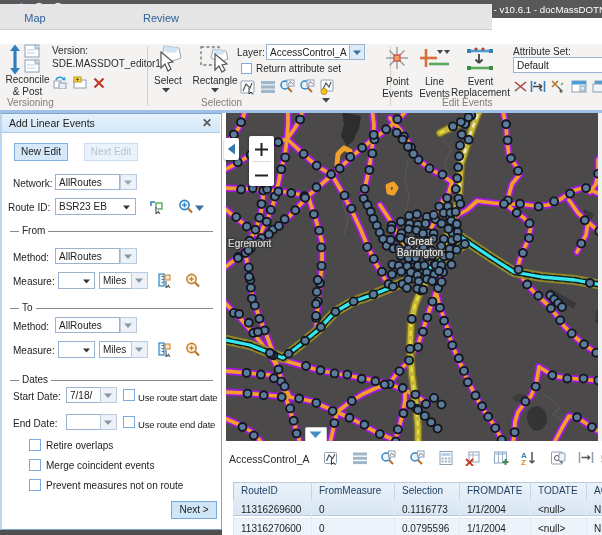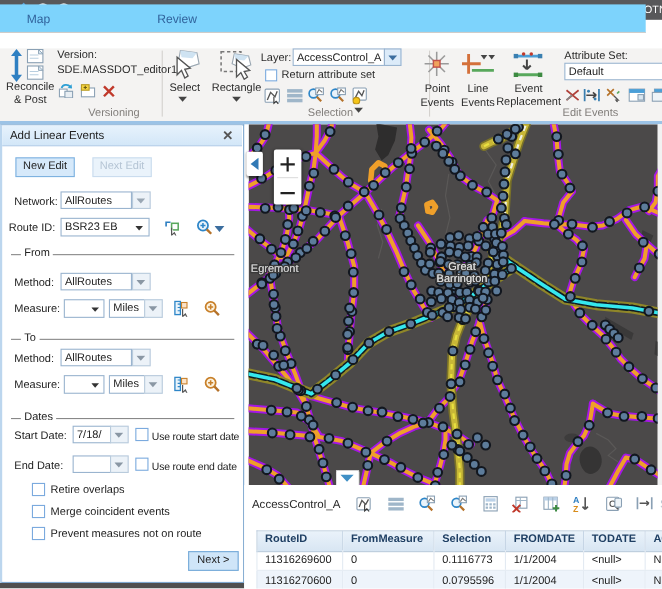--- a/index.html
+++ b/index.html
@@ -1,46 +1,46 @@
 <!DOCTYPE html>
 <html><head><meta charset="utf-8"><style>
 *{margin:0;padding:0;box-sizing:border-box}
 html,body{width:602px;height:535px;overflow:hidden;font-family:"Liberation Sans",sans-serif;background:#fff}
 .abs{position:absolute}
 #page{position:relative;width:602px;height:535px}
 
 #topbar{position:absolute;left:0;top:0;width:602px;height:18px;background:#58585a;color:#fff}
 #topbar .title{position:absolute;left:438px;top:4px;font-size:9.7px;color:#fff;white-space:nowrap}
 
-#tabstrip{position:absolute;left:0;top:4px;width:587px;height:26px;background:#7dd3fc;border-bottom:1px solid #cfccc9}
+#tabstrip{position:absolute;left:0;top:4px;width:492px;height:26px;background:#e5e5e5;border-bottom:1px solid #cfccc9}
 .tab{position:absolute;top:3px;height:23px;font-size:11px;color:#31639c;text-align:center;line-height:22px}
 #tab-edit{left:66px;width:61px;background:#fff;border:1px solid #c9c5c2;border-bottom:none;color:#2e6da4;z-index:2;height:24px}
 
 #ribbon{position:absolute;left:0;top:44px;width:602px;height:66px;background:#f4f3f2}
 #ribbonline{position:absolute;left:0;top:110px;width:602px;height:3px;background:#9cc3e6}
 .gsep{position:absolute;top:46px;height:60px;width:1px;background:#d4d1ce}
-.glabel{position:absolute;top:97px;font-size:10px;color:#807d7a;width:120px;text-align:right}
+.glabel{position:absolute;top:97px;font-size:10px;color:#807d7a;width:120px;text-align:left}
 .biglabel{position:absolute;font-size:10px;color:#2b2b2b;text-align:center;line-height:12px}
 .smalllabel{font-size:10px;color:#2b2b2b}
 .combo{position:absolute;background:#fff;border:1px solid #9ab4cf;font-size:10px;color:#222;line-height:13px;padding:1px 3px;white-space:nowrap;overflow:hidden}
 .dbtn{position:absolute;background:#dcebf9;border:1px solid #9ab4cf;text-align:center}
 .dbtn svg{display:block;margin:auto}
 .cb{position:absolute;width:11px;height:11px;background:#fff;border:1px solid #7baade}
 
 #panel{position:absolute;left:0;top:113px;width:222px;height:417px;background:#fff;border:1px solid #7da7cf;border-left:2px solid #bcd6ee}
 #phead{position:absolute;left:0;top:0;width:218px;height:19px;background:linear-gradient(#e7f2fc,#d3e7f8);border-bottom:1px solid #aecbe8;font-size:10.5px;color:#222;padding:3px 0 0 7px}
 #phead .x{position:absolute;right:8px;top:2px;color:#555;font-size:12px;font-weight:bold}
 .plabel{position:absolute;font-size:10px;color:#222;white-space:nowrap}
 .sepline{position:absolute;border-top:1px solid #888;height:0}
 .septext{position:absolute;font-size:10px;color:#222;background:#fff;padding:0 3px}
 .btn{position:absolute;font-size:10px;text-align:center}
 
 #bottom{position:absolute;left:222px;top:441px;width:380px;height:94px;background:#fff}
 #btable{position:absolute;left:233px;top:482px;width:369px;height:54px;font-size:10px;overflow:hidden}
-.hcell{position:absolute;top:0;height:20px;background:linear-gradient(#eaf2fa,#d8e6f3);border-right:1px solid #c6d5e5;border-top:1px solid #b9cadb;border-bottom:1px solid #b9cadb;color:#1f3f63;font-weight:bold;padding:2px 0 0 7px}
+.hcell{position:absolute;top:0;height:34px;background:linear-gradient(#eaf2fa,#d8e6f3);border-right:1px solid #c6d5e5;border-top:1px solid #b9cadb;border-bottom:1px solid #b9cadb;color:#1f3f63;font-weight:normal;padding:2px 0 0 7px}
 .tcell{position:absolute;height:18px;color:#222;padding:4px 0 0 7px;border-right:1px solid #e3eaf2}
 .icon16{position:absolute;width:16px;height:16px}
 </style></head><body>
 <div id="page">
 
 <div id="topbar">
  <svg class="abs" style="left:14px;top:2px" width="15" height="15" viewBox="0 0 15 15">
   <circle cx="7.5" cy="7.5" r="2.6" fill="#5ba3d9"></circle>
   <path d="M7.5,0.2 L10,3.2 L5,3.2 Z" fill="#5ba3d9"></path>
         <path d="M7.5,14.8 L10,11.8 L5,11.8 Z" fill="#5ba3d9"></path>

